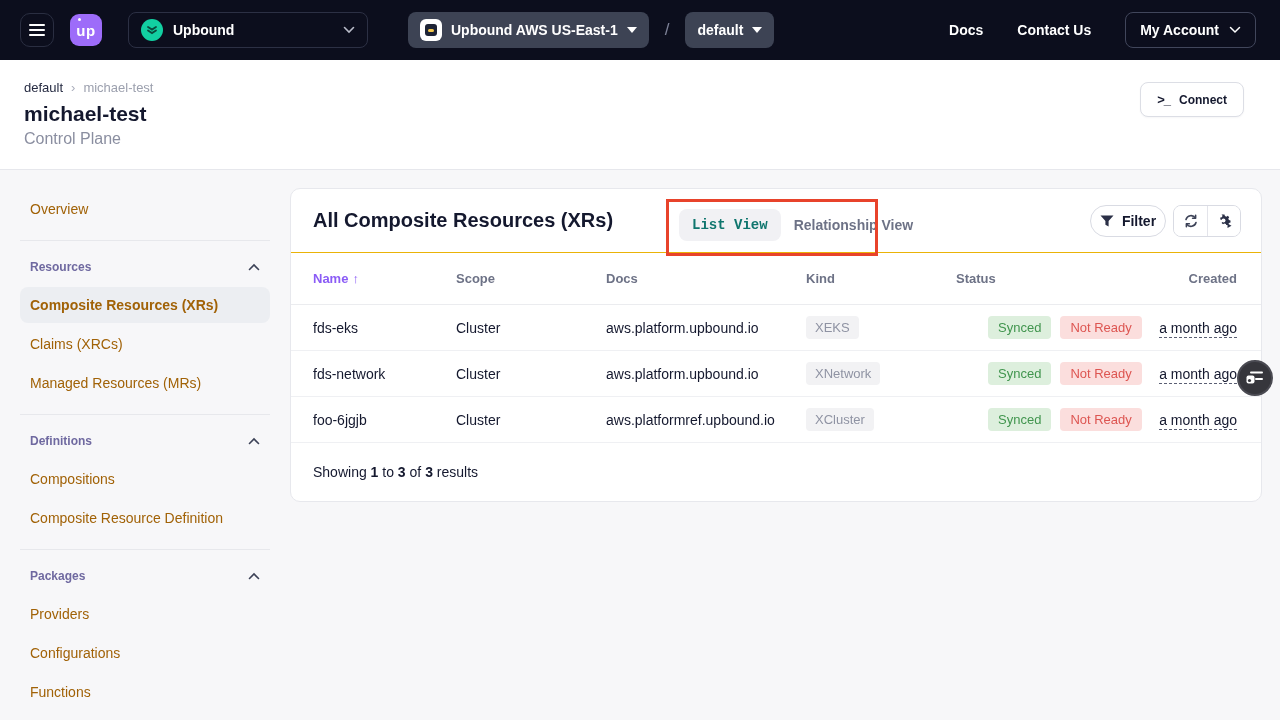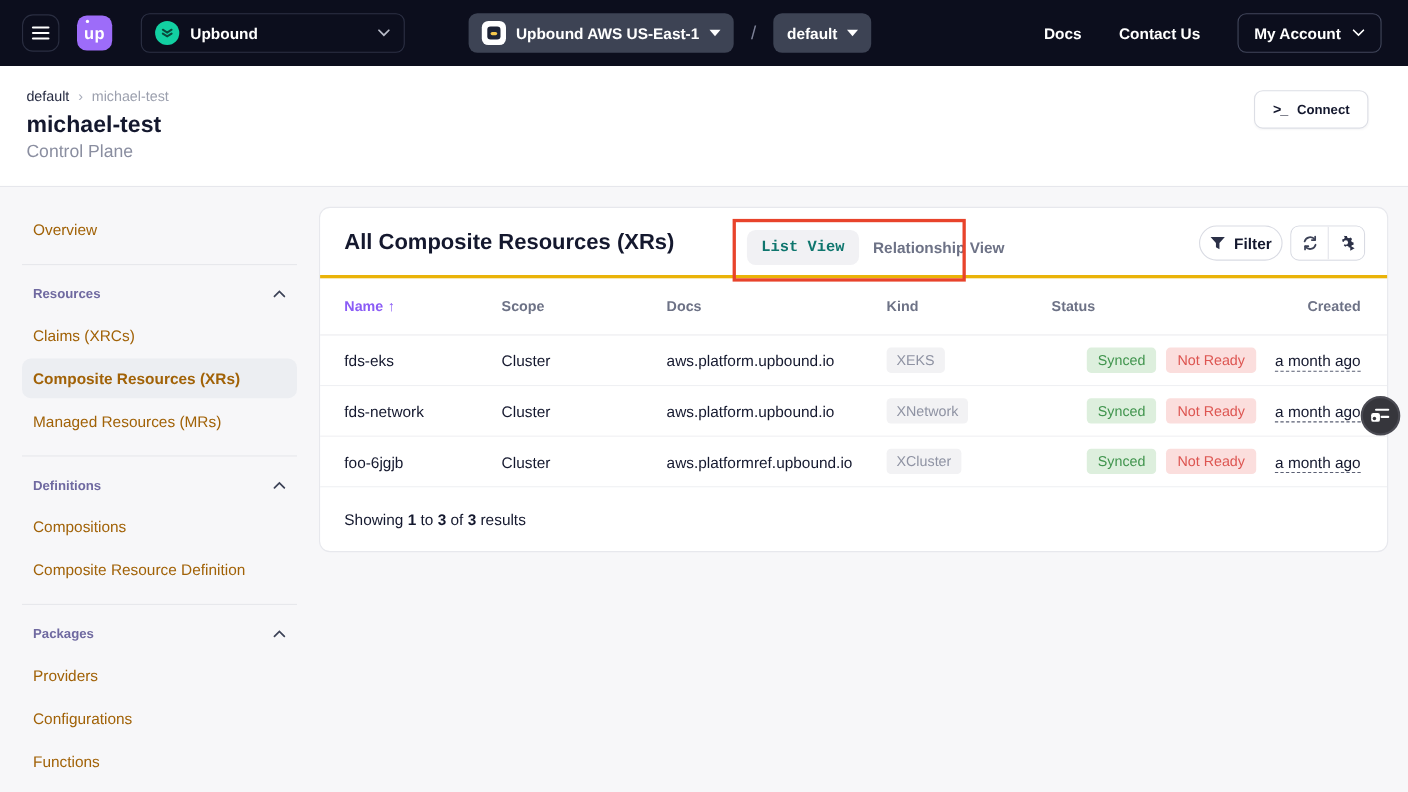--- a/index.html
+++ b/index.html
@@ -37,21 +37,21 @@
   }
   .org-avatar {
     width:22px; height:22px; border-radius:50%; background:#12d0a2;
     display:flex; align-items:center; justify-content:center; flex:none;
   }
   .org-name { color:#fff; font-size:14px; font-weight:700; flex:1; }
   .pill {
     height:36px; background:#3d4354; border-radius:8px; display:flex; align-items:center;
     padding:0 12px; gap:9px; cursor:pointer; flex:none;
   }
-  .cp-pill { margin-left:58px;text-align:center; }
+  .cp-pill { margin-left:40px;text-align:center; }
   .cp-icon { width:22px; height:22px; background:#fff; border-radius:6px; display:flex; align-items:center; justify-content:center; flex:none; }
   .cp-icon-inner { width:12px; height:12px; background:#1d2335; border-radius:3px; position:relative; }
   .cp-icon-inner::after { content:""; position:absolute; left:3px; top:5px; width:6px; height:3px; border-radius:2px; background:#f5c84c; }
   .pill-label { color:#fff; font-size:14px; font-weight:700; }
   .caret-down { width:0; height:0; border-left:5px solid transparent; border-right:5px solid transparent; border-top:6px solid #fff; flex:none; }
   .nav-slash { color:#7e8298; font-size:17px; margin:0 16px; font-weight:400; }
   .nav-links { margin-left:auto; display:flex; align-items:center; gap:34px; }
   .nav-link { color:#fff; font-size:14px; font-weight:700; cursor:pointer; text-decoration:none; }
   .account-btn {
     height:36px; border:1px solid #41465b; border-radius:8px; background:transparent;
@@ -90,21 +90,21 @@
     display:flex; align-items:center; justify-content:space-between;
     padding:6px 10px 10px 10px; cursor:pointer;
   }
   .side-section-title { font-size:12px; font-weight:700; color:#6f69a0; }
 
   
   .card {
     position:absolute; left:290px; top:188px; width:972px;
     background:#fff; border:1px solid #e7e8ed; border-radius:10px;
   }
-  .card-header { position:relative; height:64px; border-bottom:3px solid #eab308; }
+  .card-header { position:relative; height:64px; border-bottom:1px solid #eab308; }
   .card-title { position:absolute; left:22px; top:20px; font-size:20px; font-weight:700; color:#14182e; }
   .annotation-box {
     position:absolute; left:375px; top:10px; width:212px; height:57px;
     border:3px solid #e8432b; pointer-events:none; z-index:6;
   }
   .view-toggle { position:absolute; left:388px; top:20px; display:flex; align-items:center; z-index:2; }
   .toggle-option { padding:8px 13px; font-size:14px; border-radius:8px; cursor:pointer; color:#6d7286; font-weight:700; }
   .toggle-option.active { background:#f1f1f4; color:#0f766e;font-family:Liberation Mono, monospace; }
   .search-box {
     position:absolute; left:598px; top:16px; width:193px; height:32px;
@@ -229,22 +229,22 @@
 <div class="sidebar">
   <div class="side-item">Overview</div>
 
   <div class="side-divider"></div>
   <div class="side-section-header">
     <span class="side-section-title">Resources</span>
     <svg width="12" height="8" viewBox="0 0 12 8">
         <path d="M1.5 6.5L6 2l4.5 4.5" stroke="#3c4257" stroke-width="1.6" fill="none" stroke-linecap="round"></path>
       </svg>
   </div>
+  <div class="side-item selected">Composite Resources (XRs)</div>
   <div class="side-item">Claims (XRCs)</div>
-  <div class="side-item selected">Composite Resources (XRs)</div>
   <div class="side-item">Managed Resources (MRs)</div>
 
   <div class="side-divider"></div>
   <div class="side-section-header">
     <span class="side-section-title">Definitions</span>
     <svg width="12" height="8" viewBox="0 0 12 8">
         <path d="M1.5 6.5L6 2l4.5 4.5" stroke="#3c4257" stroke-width="1.6" fill="none" stroke-linecap="round"></path>
       </svg>
   </div>
   <div class="side-item">Compositions</div>

